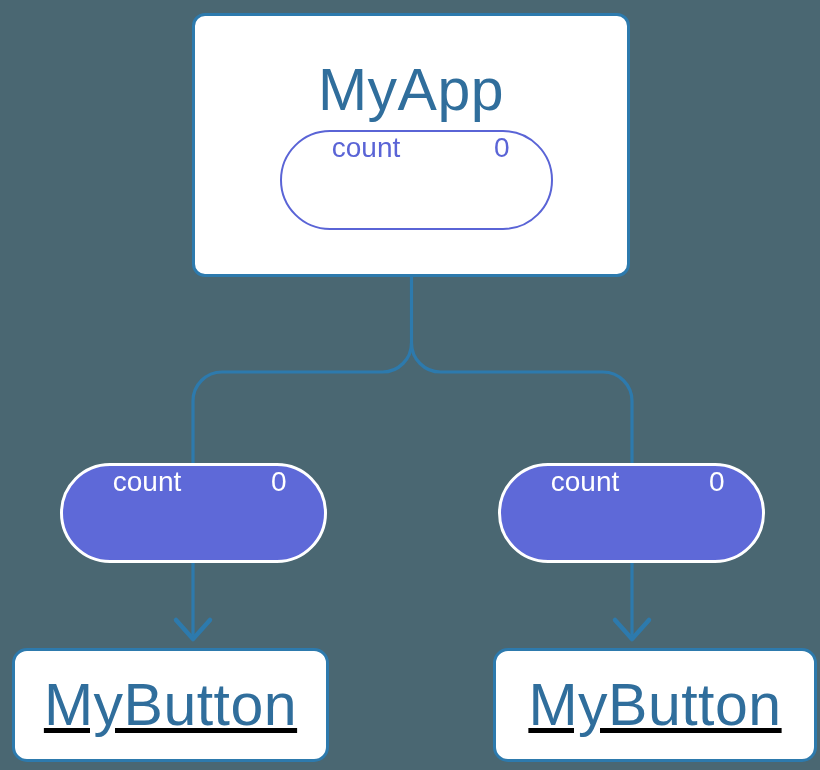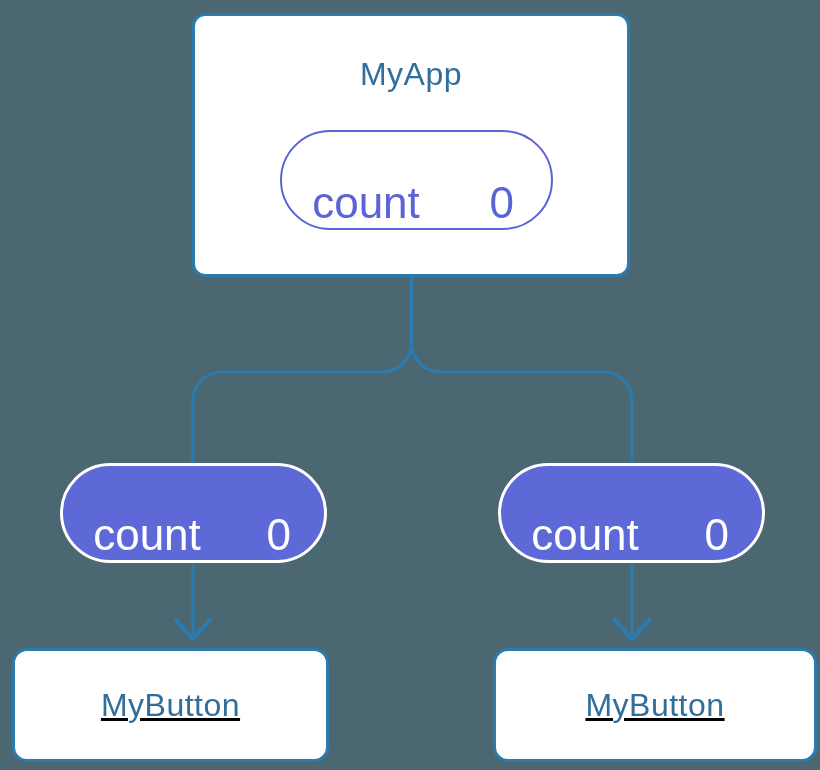--- a/index.html
+++ b/index.html
@@ -50,36 +50,36 @@
     border-radius: 13px;
   }
   .btn-card {
     border-radius: 15px;
     display: flex; align-items: center; justify-content: center; text-decoration: underline;
   }
   .btn-card.left  { left: 12px;  top: 648px; width: 317px; height: 114px; }
   .btn-card.right { left: 493px; top: 648px; width: 324px; height: 114px; }
   .card-title {
     color: var(--title-text);
-    font-size: 32px;
+    font-size: 59px;
     font-weight: 500;
     letter-spacing: 0.5px;
     white-space: nowrap;
   }
   .app-card .card-title {
     position: absolute;
     left: 0; right: 0; top: 40px;
     text-align: center;
   }
   .pill {
     position: absolute;
     display: flex;
-    align-items: flex-end;
+    align-items: flex-start;
     border-radius: 60px;
-    font-size: 44px;
+    font-size: 28px;
     z-index: 3;
     overflow: hidden;
   }
   .pill .cell {
     display: flex; align-items: center; justify-content: center;
     white-space: nowrap;
   }
   .pill .cell.name { width: 168px; flex: 0 0 auto; }
   .pill .cell.value { flex: 1 1 auto; }
   .pill .divider { width: 2.6px; flex: 0 0 auto; }

